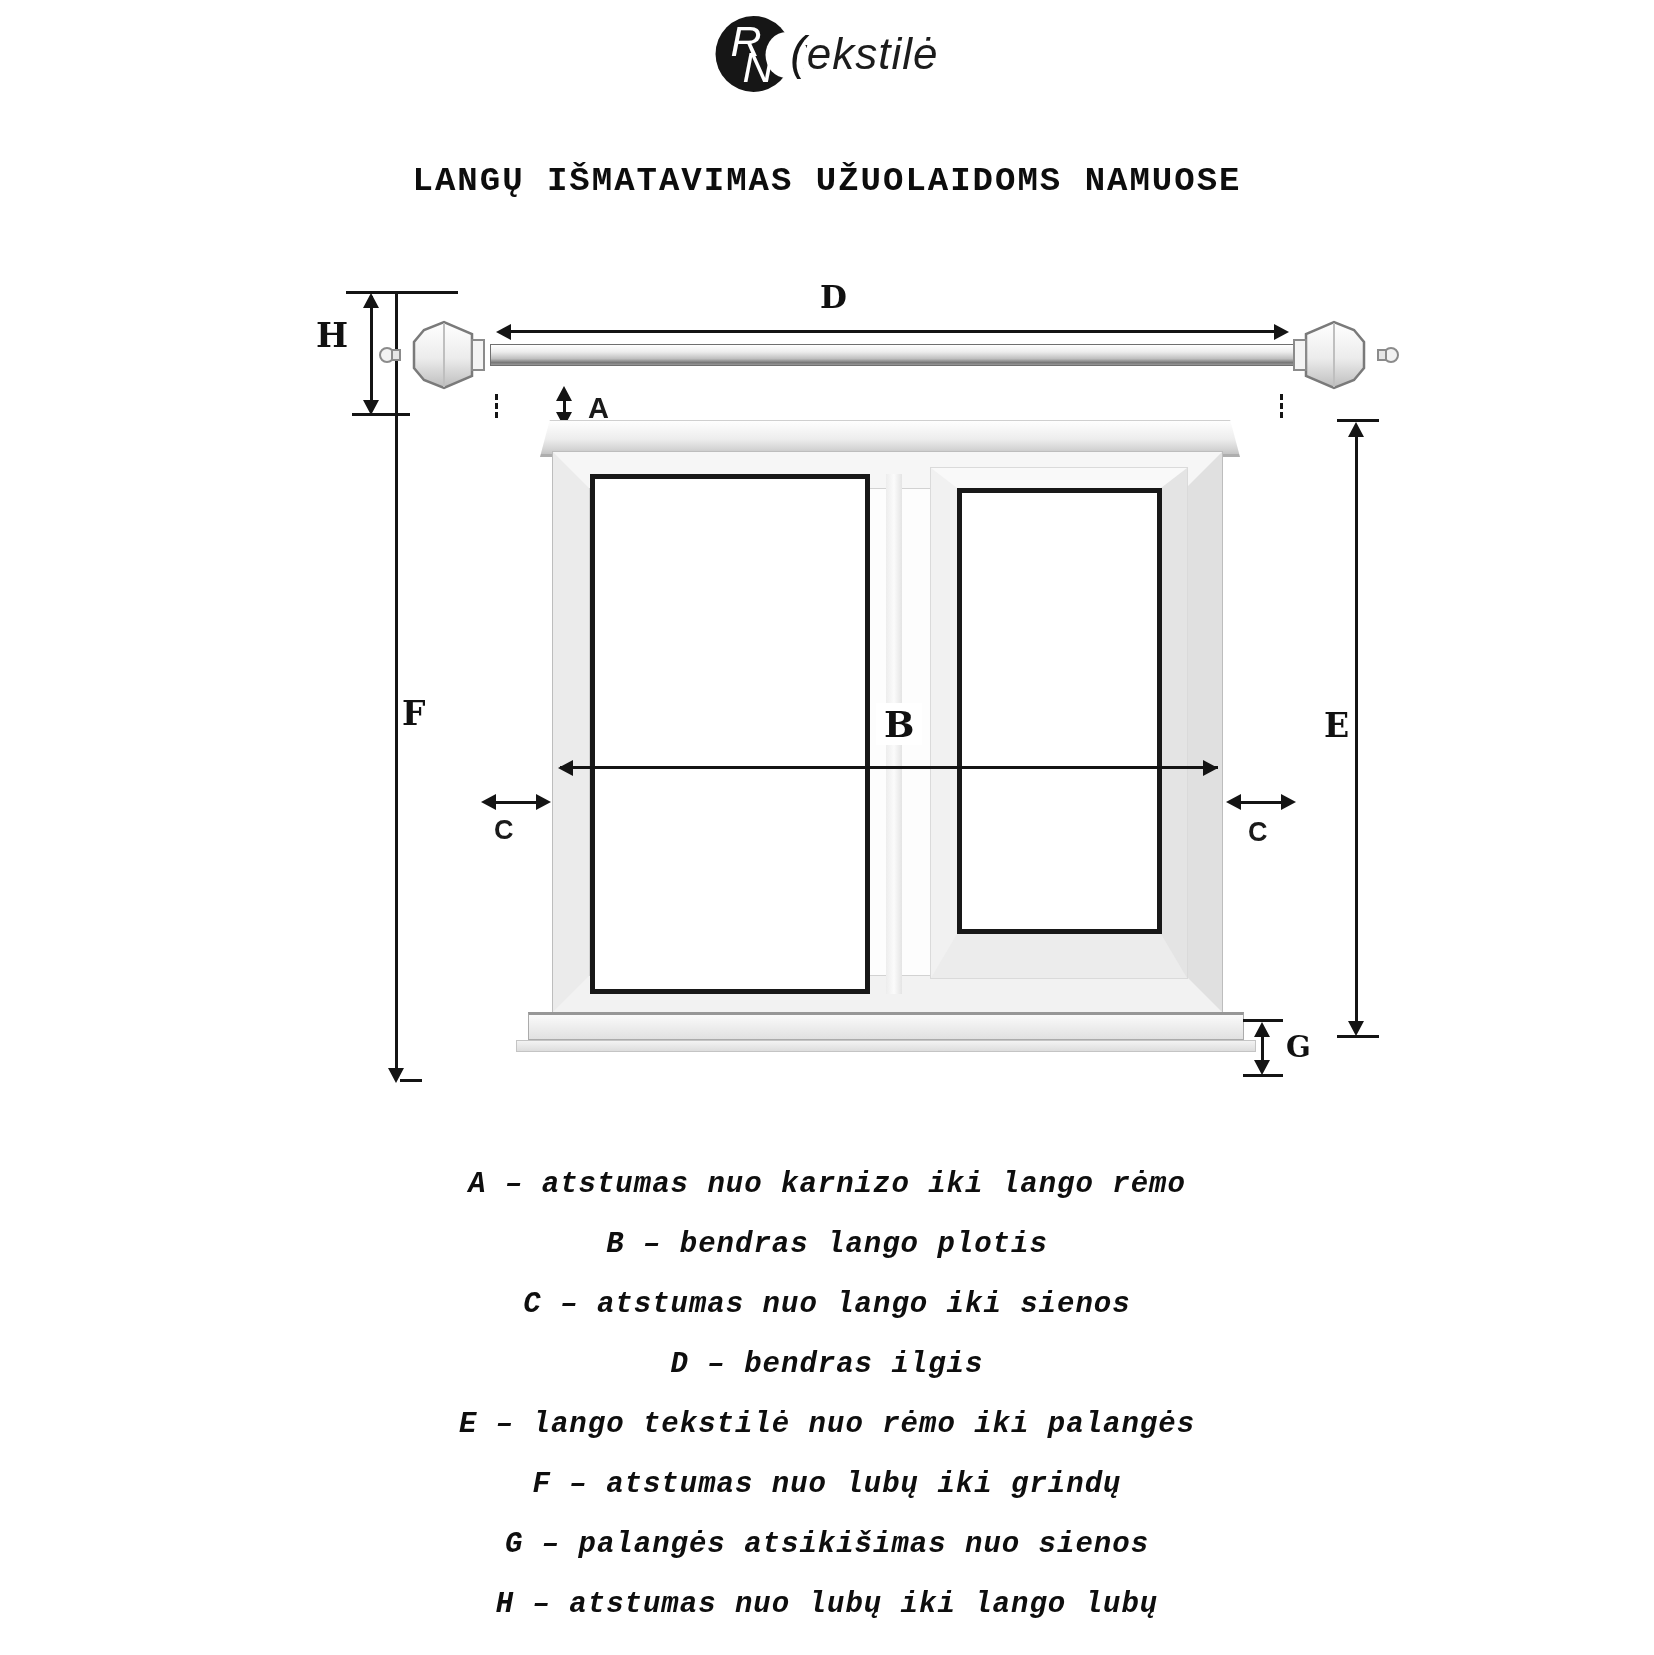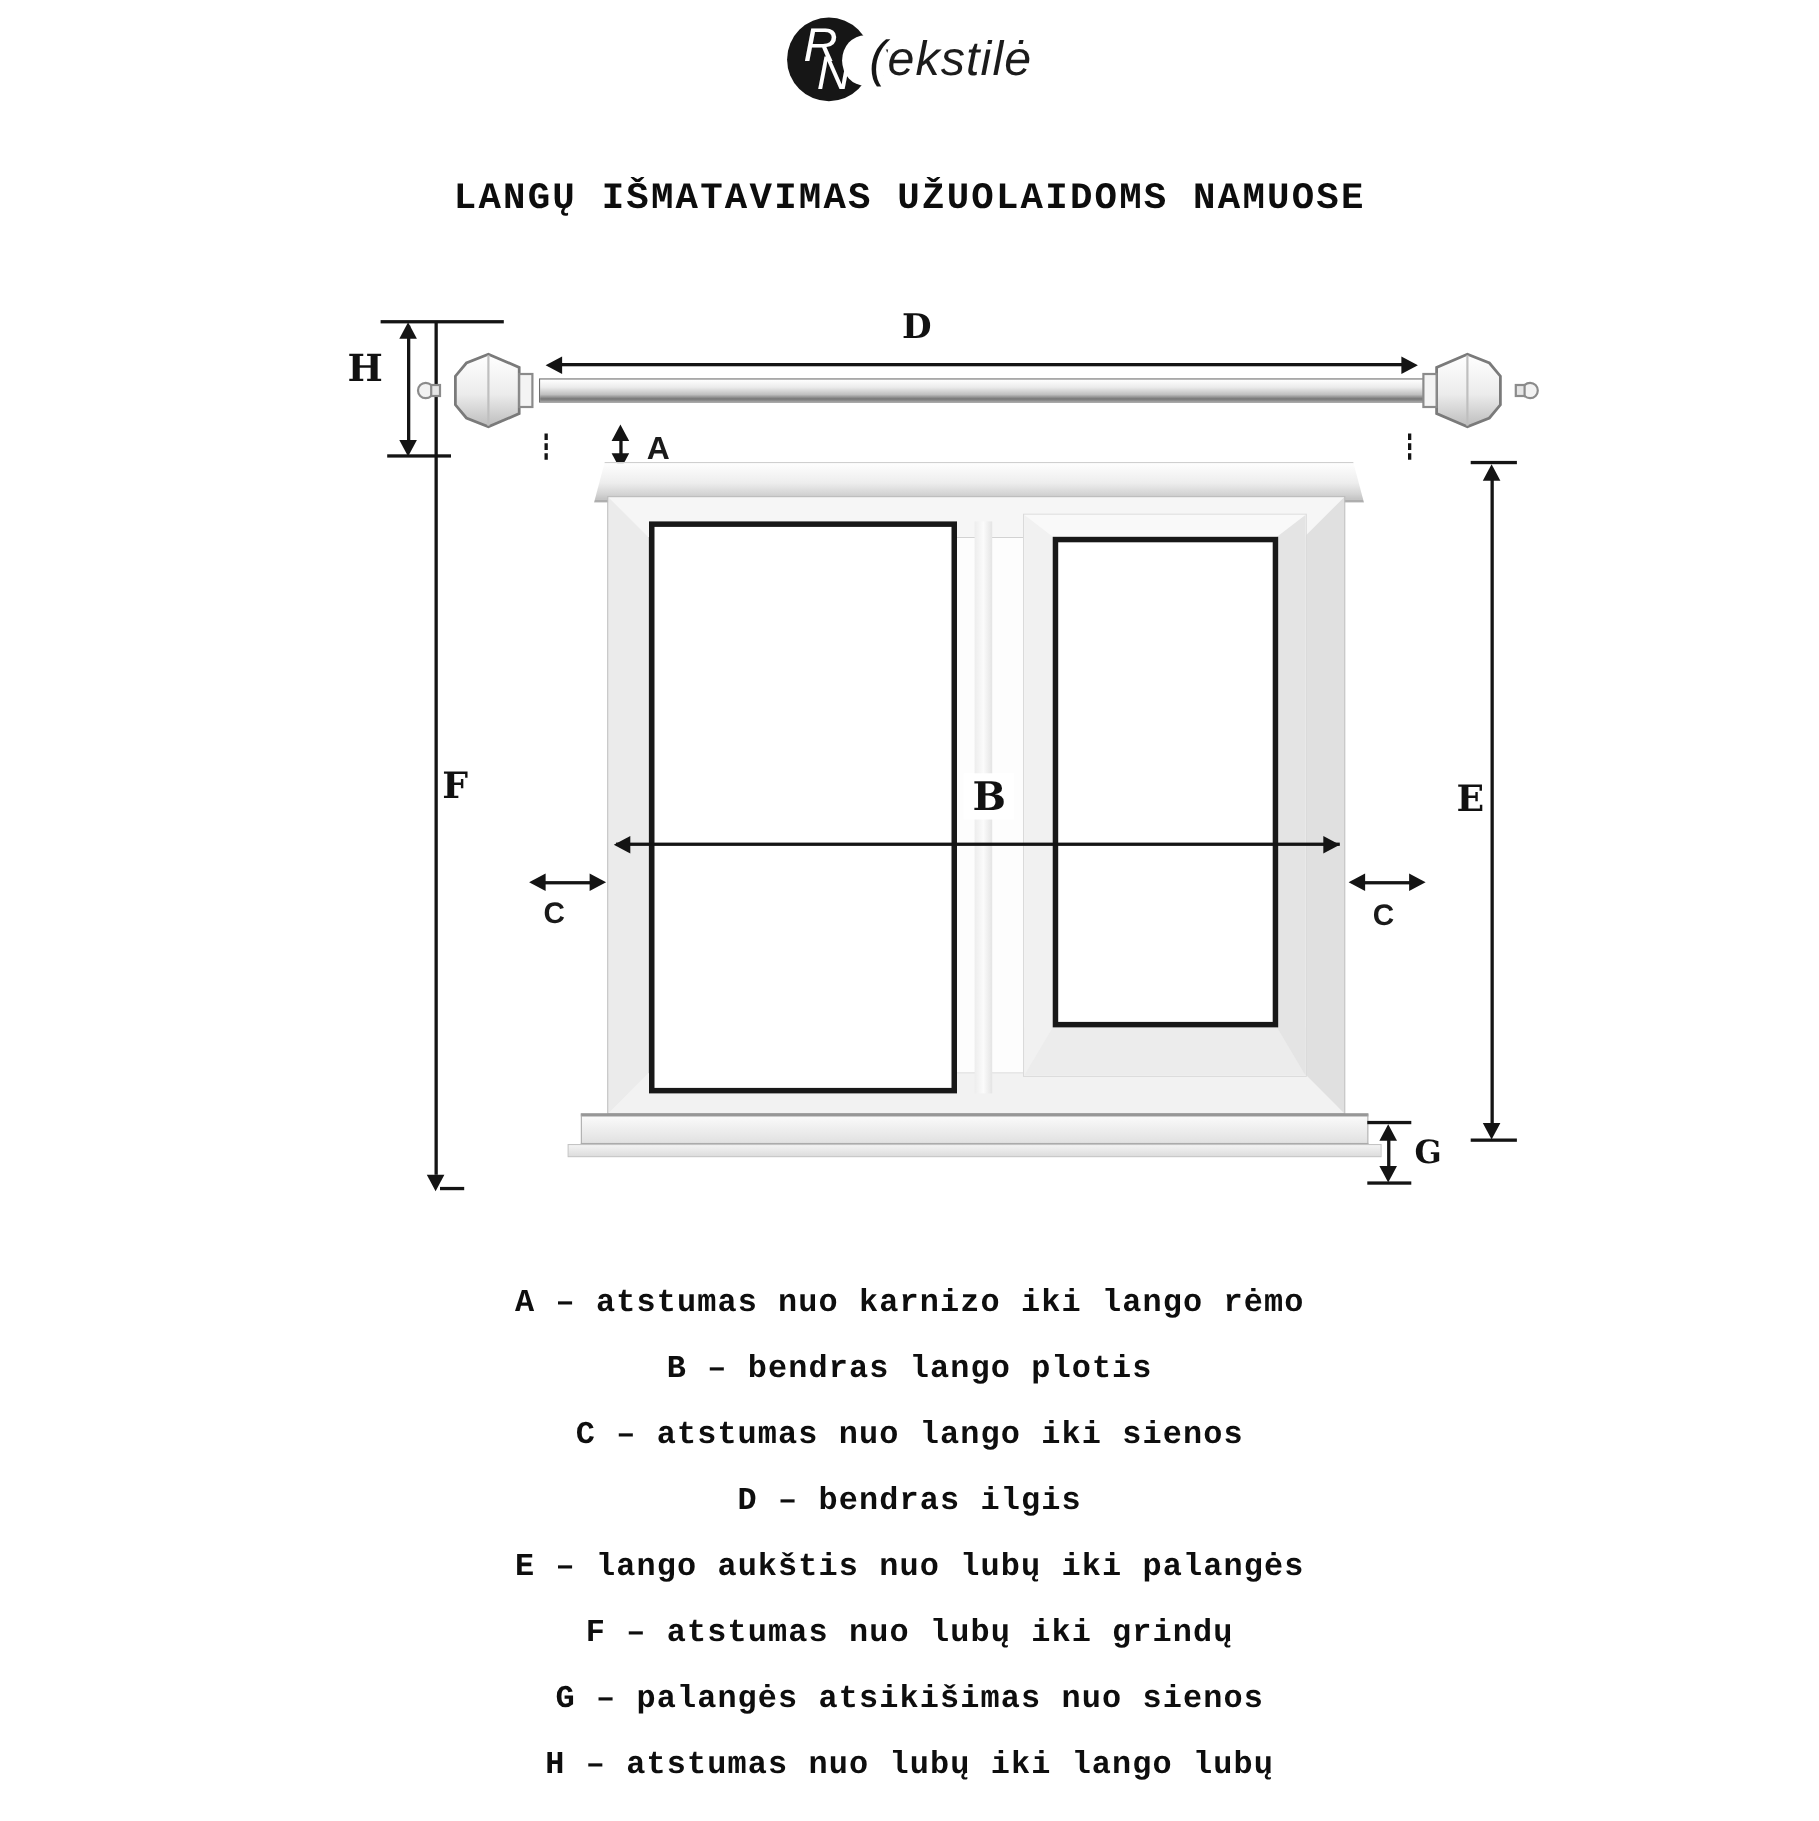--- a/index.html
+++ b/index.html
@@ -53,21 +53,21 @@
   .sill{position:absolute;left:528px;top:1012px;width:716px;height:28px;
         background:linear-gradient(180deg,#fafafa,#e1e1e1);border:1px solid #ababab;border-top:3px solid #979797;box-sizing:border-box;}
   .sill-lip{position:absolute;left:516px;top:1040px;width:740px;height:12px;
         background:linear-gradient(180deg,#f3f3f3,#dddddd);border:1px solid #c4c4c4;box-sizing:border-box;}
 
   .b-label{background:#fff;padding:0 8px;}
 
   
   .legend{position:absolute;left:0;top:1155px;width:100%;}
   .legend-line{height:60px;line-height:60px;text-align:center;
-               font-family:"Liberation Mono",monospace;font-weight:bold;font-size:29px;letter-spacing:1px;color:#0e0e0e;}
+               font-family:"Liberation Mono",monospace;font-weight:bold;font-size:29px;letter-spacing:1px;color:#0e0e0e;font-style:italic;}
 </style>
 </head>
 <body>
 
 <div class="canvas">
 
   <div class="logo">
     <div class="logo-circle">
       <div class="logo-notch"></div>
       <span class="logo-r">R</span>
@@ -164,19 +164,19 @@
   <div class="vl" style="left:1261px;top:1032px;height:30px;"></div>
   <div class="td" style="left:1254px;top:1060px;"></div>
   <div class="hl" style="left:1243px;top:1074px;width:40px;"></div>
   <div class="dlabel" style="left:1286px;top:1030px;font-size:29px;">G</div>
 
   <div class="legend">
     <div class="legend-line">A – atstumas nuo karnizo iki lango rėmo</div>
     <div class="legend-line">B – bendras lango plotis</div>
     <div class="legend-line">C – atstumas nuo lango iki sienos</div>
     <div class="legend-line">D – bendras ilgis</div>
-    <div class="legend-line">E – lango aukštis nuo lubų iki palangės</div>
+    <div class="legend-line">E – lango tekstilė nuo rėmo iki palangės</div>
     <div class="legend-line">F – atstumas nuo lubų iki grindų</div>
     <div class="legend-line">G – palangės atsikišimas nuo sienos</div>
     <div class="legend-line">H – atstumas nuo lubų iki lango lubų</div>
   </div>
 
 </div>
 
 </body></html>

